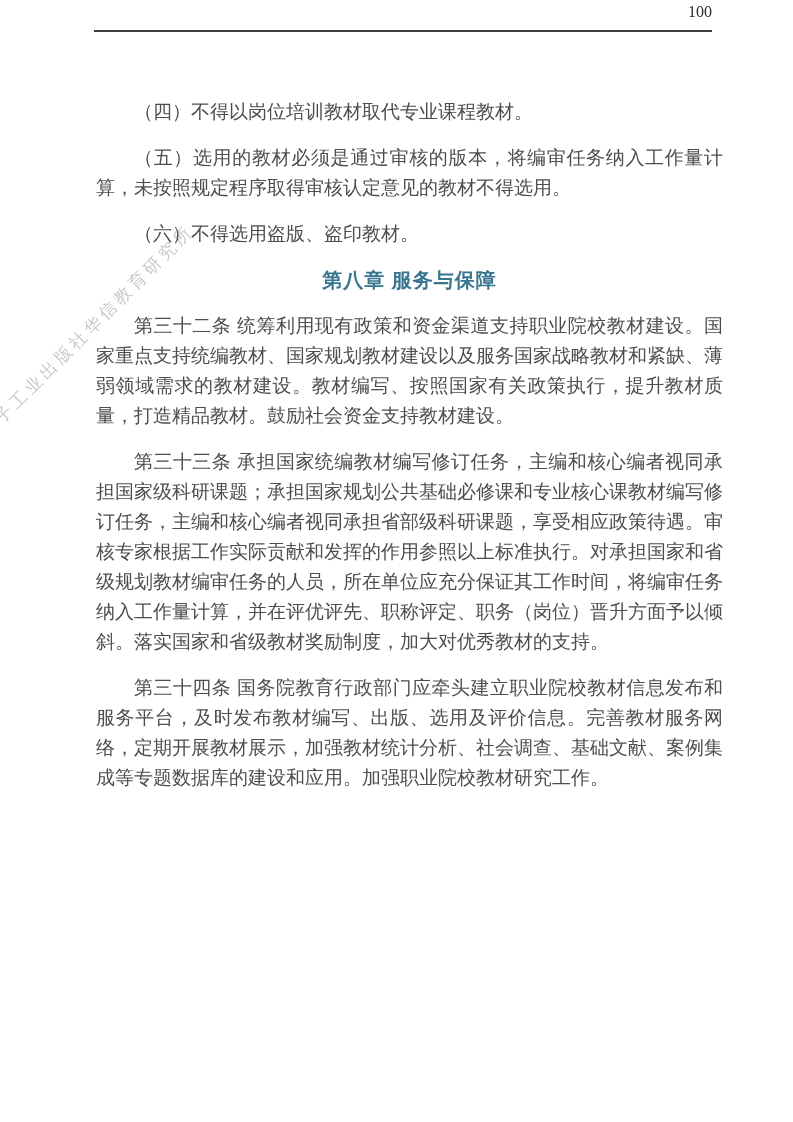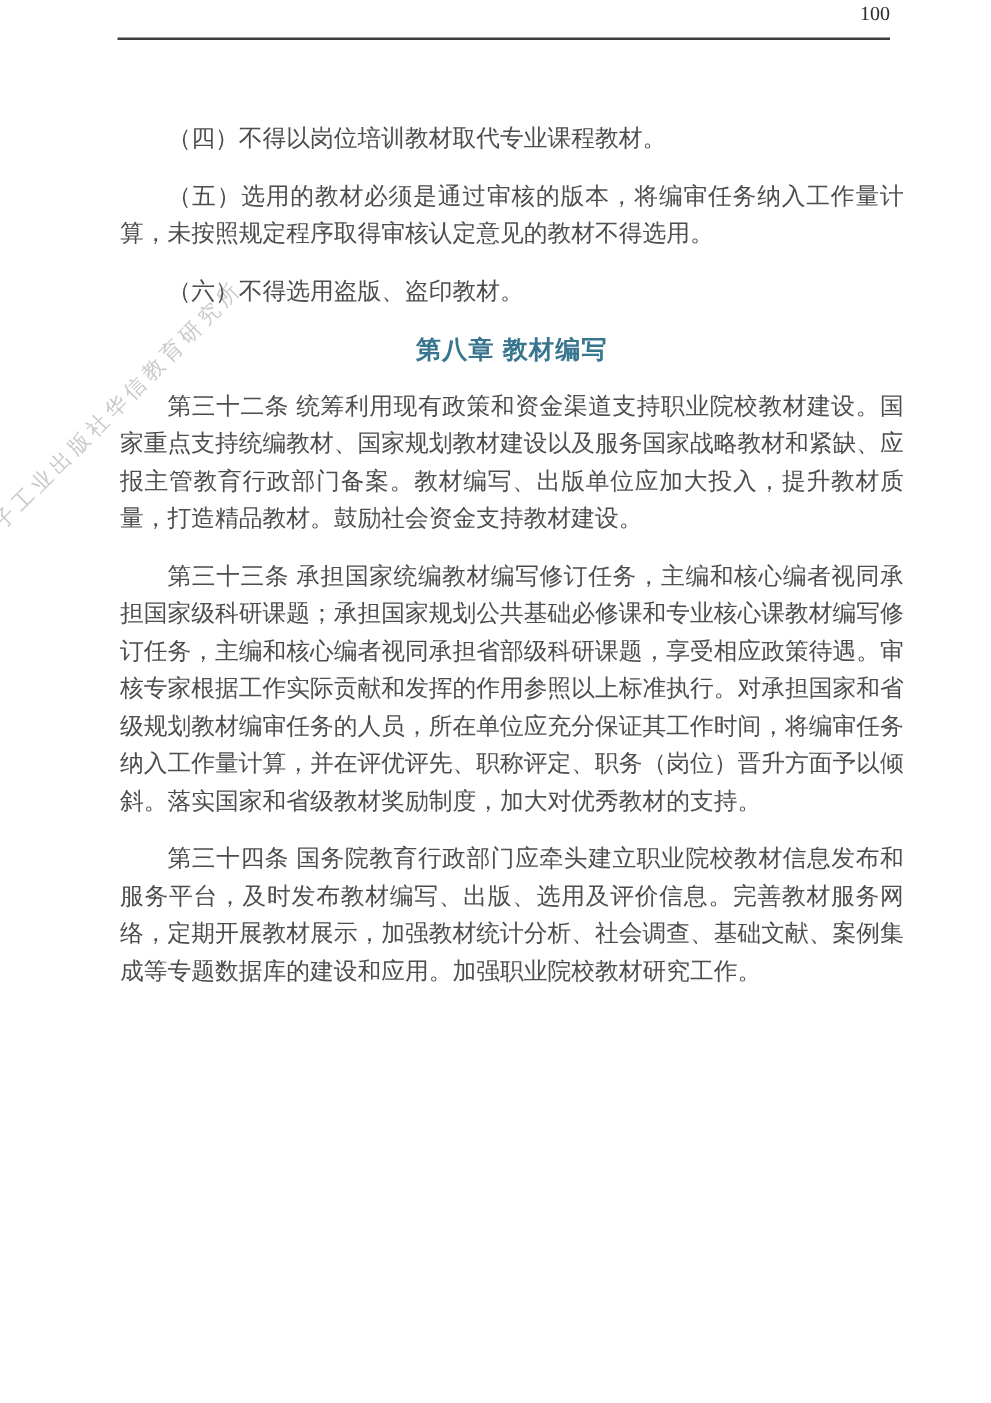--- a/index.html
+++ b/index.html
@@ -79,19 +79,19 @@
   <div class="header-rule"></div>
 
   <div class="watermark wm1">电子工业出版社华信教育研究所</div>
 
   <div class="watermark wm2">电子工业出版社华信教育研究所</div>
 
   <main class="content">
     <p>（四）不得以岗位培训教材取代专业课程教材。</p>
     <p>（五）选用的教材必须是通过审核的版本，将编审任务纳入工作量计算，未按照规定程序取得审核认定意见的教材不得选用。</p>
     <p>（六）不得选用盗版、盗印教材。</p>
-    <h2>第八章 教材编写</h2>
-    <p>第三十二条 统筹利用现有政策和资金渠道支持职业院校教材建设。国家重点支持统编教材、国家规划教材建设以及服务国家战略教材和紧缺、应报主管教育行政部门备案。教材编写、出版单位应加大投入，提升教材质量，打造精品教材。鼓励社会资金支持教材建设。</p>
+    <h2>第八章 服务与保障</h2>
+    <p>第三十二条 统筹利用现有政策和资金渠道支持职业院校教材建设。国家重点支持统编教材、国家规划教材建设以及服务国家战略教材和紧缺、薄弱领域需求的教材建设。教材编写、按照国家有关政策执行，提升教材质量，打造精品教材。鼓励社会资金支持教材建设。</p>
     <p>第三十三条 承担国家统编教材编写修订任务，主编和核心编者视同承担国家级科研课题；承担国家规划公共基础必修课和专业核心课教材编写修订任务，主编和核心编者视同承担省部级科研课题，享受相应政策待遇。审核专家根据工作实际贡献和发挥的作用参照以上标准执行。对承担国家和省级规划教材编审任务的人员，所在单位应充分保证其工作时间，将编审任务纳入工作量计算，并在评优评先、职称评定、职务（岗位）晋升方面予以倾斜。落实国家和省级教材奖励制度，加大对优秀教材的支持。</p>
     <p>第三十四条 国务院教育行政部门应牵头建立职业院校教材信息发布和服务平台，及时发布教材编写、出版、选用及评价信息。完善教材服务网络，定期开展教材展示，加强教材统计分析、社会调查、基础文献、案例集成等专题数据库的建设和应用。加强职业院校教材研究工作。</p>
   </main>
 
 </div>
 
 </body></html>

